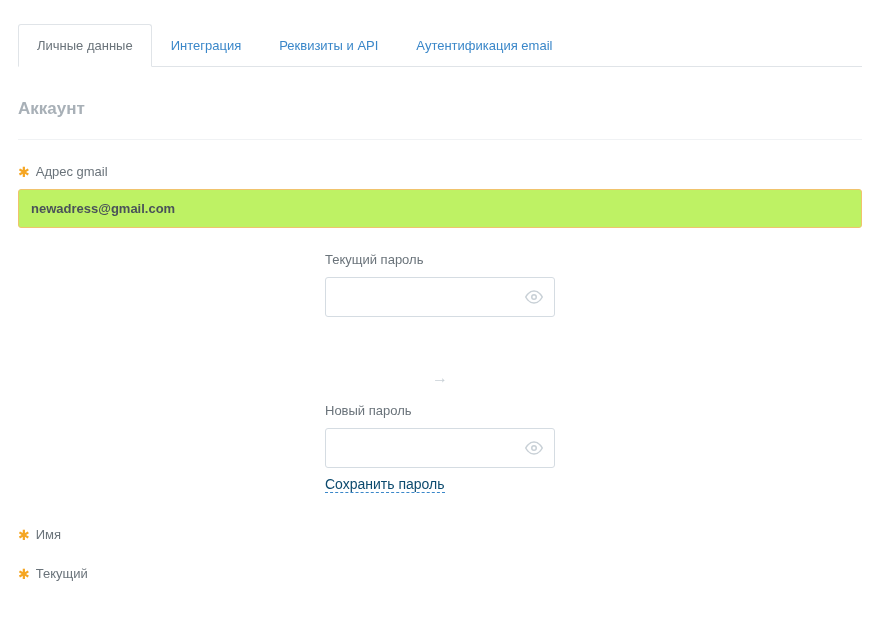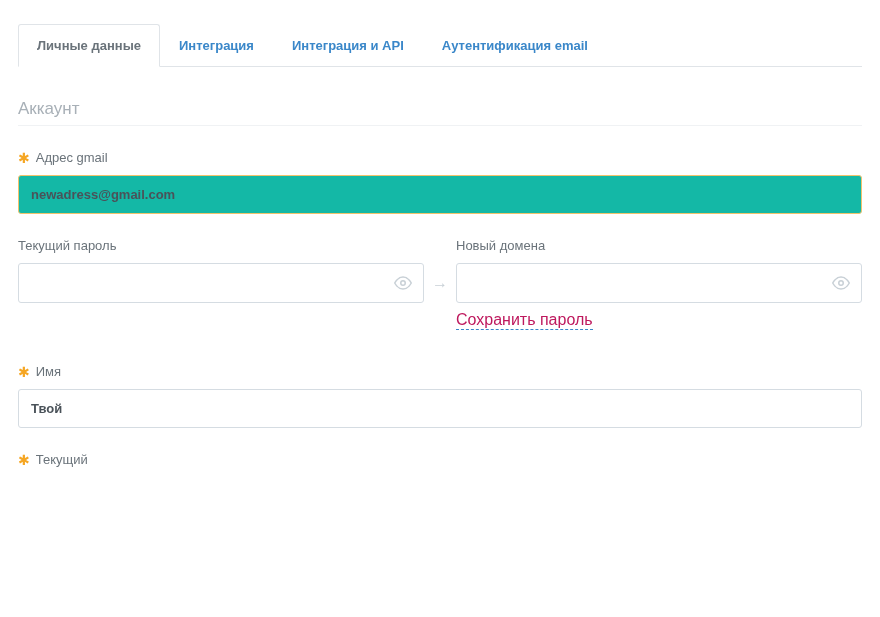--- a/index.html
+++ b/index.html
@@ -24,35 +24,34 @@
     }
     .tab {
       padding: 13px 18px;
       font-size: 13px;
       color: #3a87c9;
       cursor: pointer;
       border: 1px solid transparent;
       border-bottom: none;
       margin-bottom: -1px;
       border-radius: 3px 3px 0 0;
-      font-weight: bold;
     }
     .tab.active {
       color: #6a737a;
       border-color: #e0e4e8;
       background: #ffffff;
       border-bottom: 1px solid #ffffff;
     }
     .section-title {
       font-size: 17px;
       color: #a8b0b7;
-      font-weight: 400;
+      font-weight: 700;
       margin-bottom: 12px;
       border-bottom: 1px solid #f0f2f4;
-      padding-bottom: 6px;
+      padding-bottom: 20px;
     }
     .section {
       margin-bottom: 34px;
     }
     .field {
       margin-top: 24px;
     }
     .field-label {
       font-size: 13px;
       color: #6a737a;
@@ -75,27 +74,28 @@
       font-size: 13px;
       font-weight: 700;
       color: #4a5259;
       border: 1px solid #d5dce2;
       border-radius: 3px;
       outline: none;
       background: #ffffff;
     }
     .text-input.highlighted {
       border-color: #f0c36d;
-      background: #14b8a6;
+      background: #bef264;
     }
     .password-row {
       display: flex;
-      align-items: flex-start;
-      gap: 8px;
+      align-items: center;
+      gap: 16px;
       margin-top: 24px;
+      flex-direction: column;
     }
     .password-col {
       flex: 1;
     }
     .arrow {
       margin-top: 36px;
       color: #c8d0d6;
       font-size: 16px;
     }
     .password-input-wrapper {
@@ -116,39 +116,39 @@
       position: absolute;
       right: 12px;
       top: 50%;
       transform: translateY(-50%);
       color: #c8d0d6;
       cursor: pointer;
       display: flex;
       align-items: center;
     }
     .save-link {
-      font-size: 16px;
-      color: #be185d;
+      font-size: 14px;
+      color: #0c4a6e;
       margin-top: 8px;
       display: inline-block;
       cursor: pointer;
       border-bottom: 1px dashed #3a87c9;
     }
     .no-required .field-label {
       margin-left: 0;
     }
   </style>
 </head>
 <body>
 
 <div class="container">
   <div class="tabs">
     <div class="tab active">Личные данные</div>
     <div class="tab">Интеграция</div>
-    <div class="tab">Интеграция и API</div>
+    <div class="tab">Реквизиты и API</div>
     <div class="tab">Аутентификация email</div>
   </div>
 
   <div class="section">
     <div class="section-title">Аккаунт</div>
 
     <div class="field">
       <div class="field-label">
         <span class="required-star">✱</span>
         <span>Адрес gmail</span>
@@ -166,21 +166,21 @@
           <span class="eye-icon">
             <svg width="18" height="18" viewBox="0 0 24 24" fill="none" stroke="currentColor" stroke-width="2">
               <path d="M1 12s4-8 11-8 11 8 11 8-4 8-11 8-11-8-11-8z"></path>
               <circle cx="12" cy="12" r="3"></circle>
             </svg>
           </span>
         </div>
       </div>
       <div class="arrow">→</div>
       <div class="password-col no-required">
-        <div class="field-label">Новый домена</div>
+        <div class="field-label">Новый пароль</div>
         <div class="password-input-wrapper">
           <input type="password" class="password-input" style="">
           <span class="eye-icon">
             <svg width="18" height="18" viewBox="0 0 24 24" fill="none" stroke="currentColor" stroke-width="2">
               <path d="M1 12s4-8 11-8 11 8 11 8-4 8-11 8-11-8-11-8z"></path>
               <circle cx="12" cy="12" r="3"></circle>
             </svg>
           </span>
         </div>
         <span class="save-link">Сохранить пароль</span>
@@ -188,23 +188,20 @@
     </div>
   </div>
 
   <div class="section">
 
     <div class="field">
       <div class="field-label">
         <span class="required-star">✱</span>
         <span>Имя</span>
       </div>
-      <div class="input-wrapper">
-        <input type="text" class="text-input" value="Твой" style="">
-      </div>
     </div>
 
     <div class="field">
       <div class="field-label">
         <span class="required-star">✱</span>
         <span>Текущий</span>
       </div>
     </div>
   </div>
 </div>

